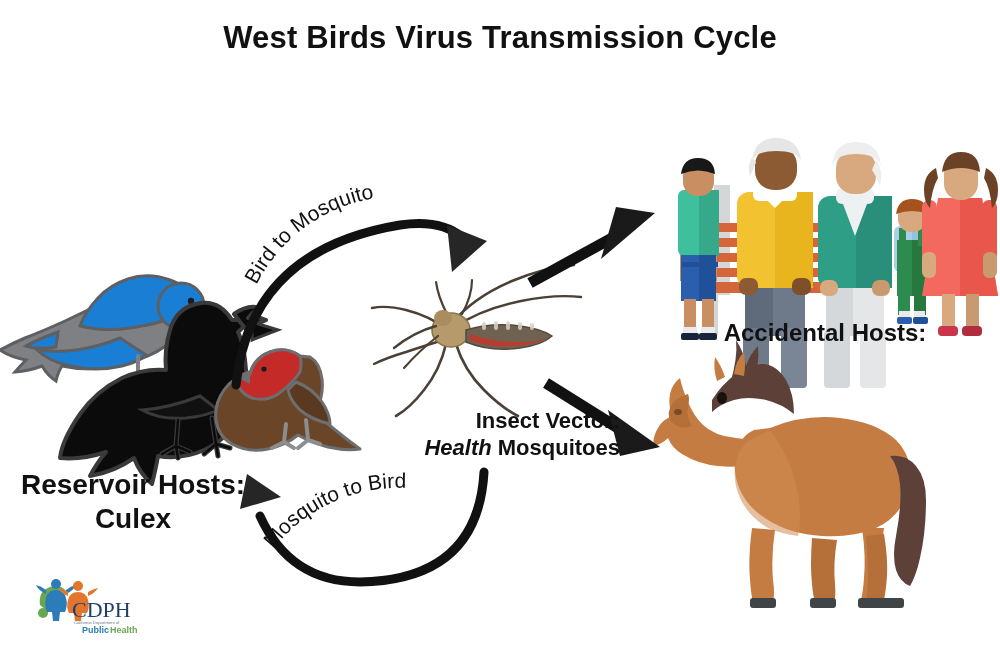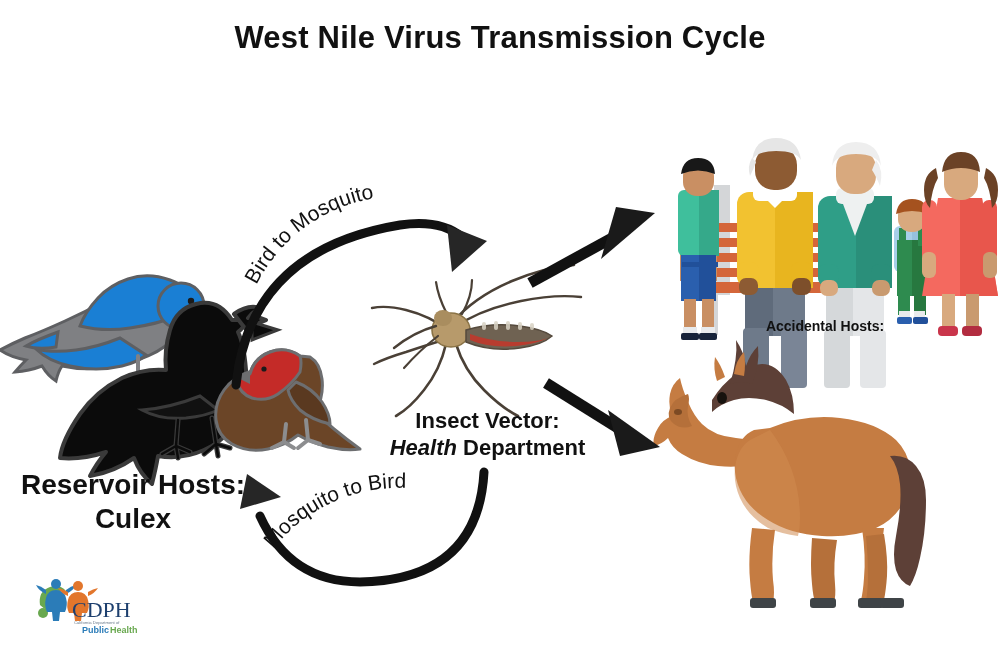--- a/index.html
+++ b/index.html
@@ -8,34 +8,34 @@
     font-family:"Liberation Sans","DejaVu Sans",sans-serif;
     color:#101010;
   }
   .stage{position:absolute;inset:0;}
   #title{
     position:absolute;left:0;top:20px;width:1000px;text-align:center;
     font-size:31px;font-weight:bold;letter-spacing:.2px;color:#111;
   }
   .cap{position:absolute;font-weight:bold;color:#111;line-height:1.22;}
   #cap-reservoir{left:8px;top:468px;width:250px;text-align:center;font-size:28px;}
-  #cap-vector{left:355px;top:408px;width:265px;text-align:center;font-size:22px;}
-  #cap-accidental{left:690px;top:318px;width:270px;text-align:center;font-size:14px;}
+  #cap-vector{left:355px;top:408px;width:265px;text-align:right;font-size:22px;}
+  #cap-accidental{left:690px;top:318px;width:270px;text-align:center;font-size:24px;}
   .ital{font-style:italic;}
   svg{position:absolute;left:0;top:0;width:1000px;height:647px;overflow:visible;}
   #arrows{pointer-events:none;}
   .arcLbl{font-family:"Liberation Sans","DejaVu Sans",sans-serif;font-size:21px;fill:#111;}
   #logo{position:absolute;left:34px;top:575px;width:115px;height:62px;}
 </style>
 </head>
 <body>
 
 <div class="stage">
 
-  <div id="title">West Nile Virus Transmission Cycle</div>
+  <div id="title">West Birds Virus Transmission Cycle</div>
 
   <svg viewBox="0 0 1000 647">
 
     <g>
       <path d="M183 313 q-12 -18 -34 -20 q-26 -3 -44 8 q-20 11 -40 20 q-22 10 -40 17 q-14 6 -25 12 q10 7 26 10 q-6 6 -11 12 q14 -1 27 -6 q6 10 14 15 q2 -9 6 -15 q18 4 38 2 q26 -2 48 -12 q20 -9 30 -22 z" fill="#7f8083" stroke="#5e5f62" stroke-width="3"></path>
       <path d="M196 305 q-6 -18 -26 -25 q-22 -8 -42 -1 q-18 6 -30 19 q-13 14 -18 28 q24 6 50 2 q28 -4 47 -12 q14 -6 19 -11 z" fill="#1a7fd4" stroke="#5e5f62" stroke-width="3"></path>
       <path d="M120 338 q-22 9 -44 12 q-24 3 -40 -1 q12 12 34 17 q26 6 52 0 q16 -4 24 -11 z" fill="#1a7fd4" stroke="#5e5f62" stroke-width="3"></path>
       <circle cx="181" cy="306" r="23" fill="#1a7fd4" stroke="#5e5f62" stroke-width="3"></circle>
       <path d="M200 305 l22 6 l-22 8 z" fill="#5e5f62"></path>
       <circle cx="191" cy="301" r="3.2" fill="#1b1b1b"></circle>
@@ -266,21 +266,21 @@
     </text>
   </svg>
 
   <div class="cap" id="cap-reservoir">
     <div>Reservoir Hosts:</div>
     <div>Culex</div>
   </div>
 
   <div class="cap" id="cap-vector">
     <div>Insect Vector:</div>
-    <div><span class="ital">Health</span><span> Department</span></div>
+    <div><span class="ital">Health</span><span> Mosquitoes</span></div>
   </div>
 
   <div class="cap" id="cap-accidental">
     <div>Accidental Hosts:</div>
   </div>
 
   <svg id="logo" viewBox="0 0 115 62">
     <g>
       <path d="M6 30 q-2 -14 10 -18 q10 -3 16 4 q-10 -1 -15 5 q-6 6 -4 14 q-4 -2 -7 -5 z" fill="#69a84f"></path>
       <circle cx="9" cy="38" r="5" fill="#69a84f"></circle>

